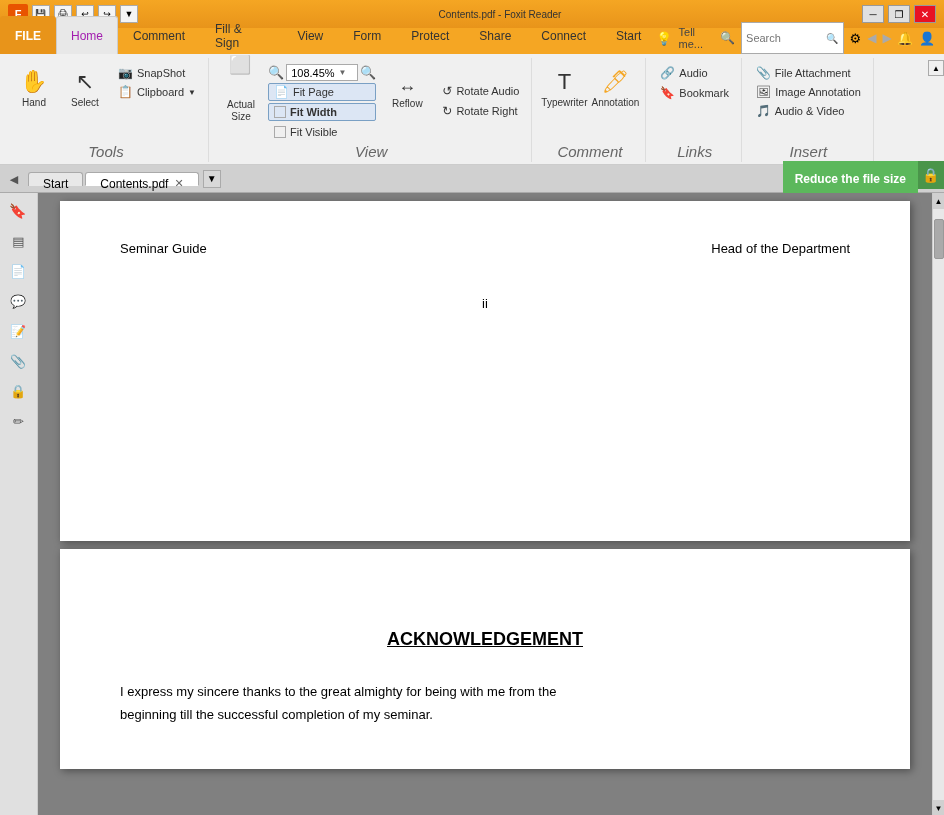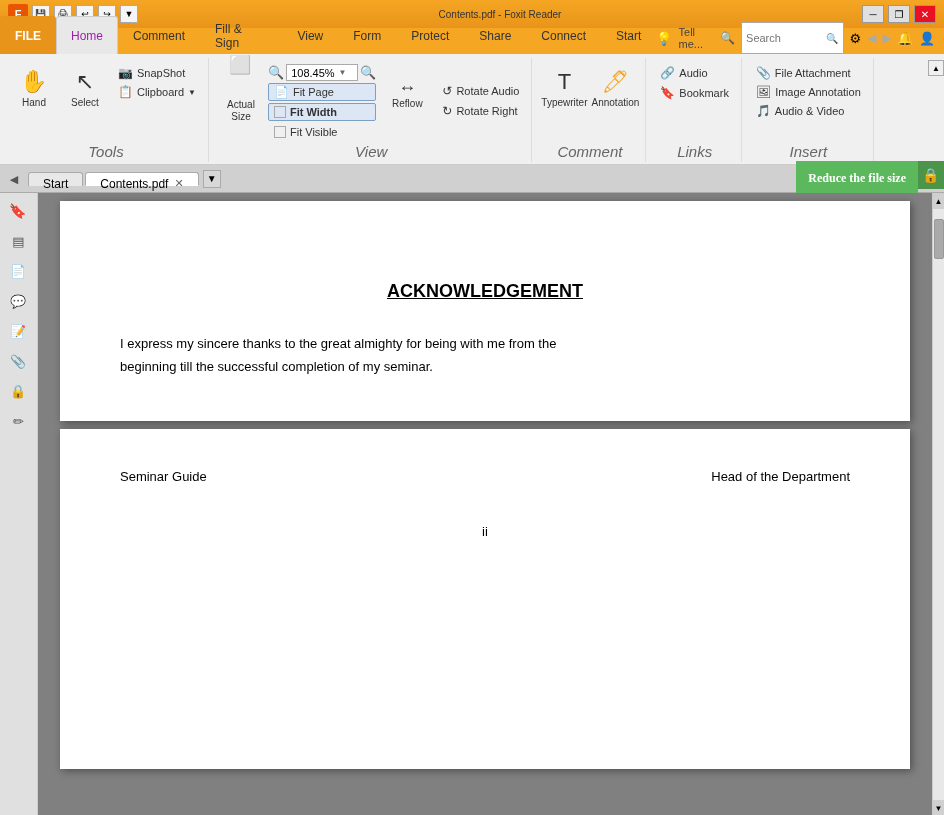--- a/index.html
+++ b/index.html
@@ -162,21 +162,20 @@
       background: #5cb85c;
       color: white;
       padding: 4px 12px;
       font-size: 12px;
       font-weight: bold;
       cursor: pointer;
       border: none;
       height: 36px;
       display: flex;
       align-items: center;
-      font-family: Liberation Serif, serif;
     }
     .reduce-btn-lock { background: #4a954a; width: 26px; height: 28px; display: flex; align-items: center; justify-content: center; color: white; font-size: 14px; cursor: pointer; }
 
     
     .main-area {
       display: flex;
       height: calc(815px - 28px - 26px - 82px - 28px - 28px);
     }
 
     
@@ -486,35 +485,35 @@
     <div class="sidebar-icon-btn" style="font-size:13px;">📄</div>
     <div class="sidebar-icon-btn" style="font-size:13px;">💬</div>
     <div class="sidebar-icon-btn" style="font-size:13px;">📝</div>
     <div class="sidebar-icon-btn" style="font-size:13px;">📎</div>
     <div class="sidebar-icon-btn" style="font-size:13px;">🔒</div>
     <div class="sidebar-icon-btn" style="font-size:13px;">✏</div>
   </div>
 
   <div class="pdf-area">
 
+    <div class="pdf-page pdf-page-1">
+      <div class="page-header-row">
+        <span style="font-size:13px;">Seminar Guide</span>
+        <span style="font-size:13px;">Head of the Department</span>
+      </div>
+      <div class="page-roman">
+        <span>ii</span>
+      </div>
+    </div>
+
     <div class="pdf-page pdf-page-2">
       <div class="ack-title">ACKNOWLEDGEMENT</div>
       <div class="ack-text">
         <span>I express my sincere thanks to the great almighty for being with me from the</span><br>
         <span>beginning till the successful completion of my seminar.</span>
-      </div>
-    </div>
-
-    <div class="pdf-page pdf-page-1">
-      <div class="page-header-row">
-        <span style="font-size:13px;">Seminar Guide</span>
-        <span style="font-size:13px;">Head of the Department</span>
-      </div>
-      <div class="page-roman">
-        <span>ii</span>
       </div>
     </div>
   </div>
 
   <div class="right-scrollbar">
     <div class="scroll-arrow">▲</div>
     <div class="scroll-track">
       <div class="scroll-thumb"></div>
     </div>
     <div class="scroll-arrow">▼</div>

